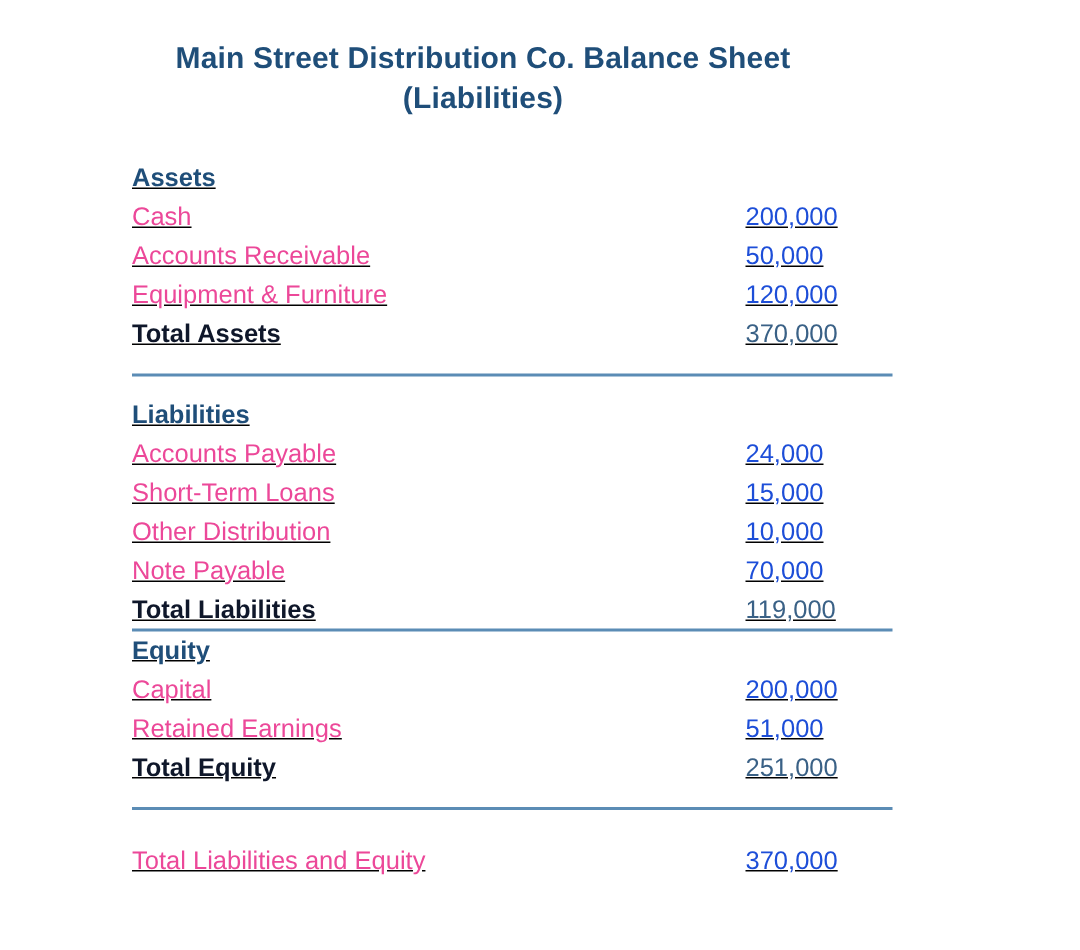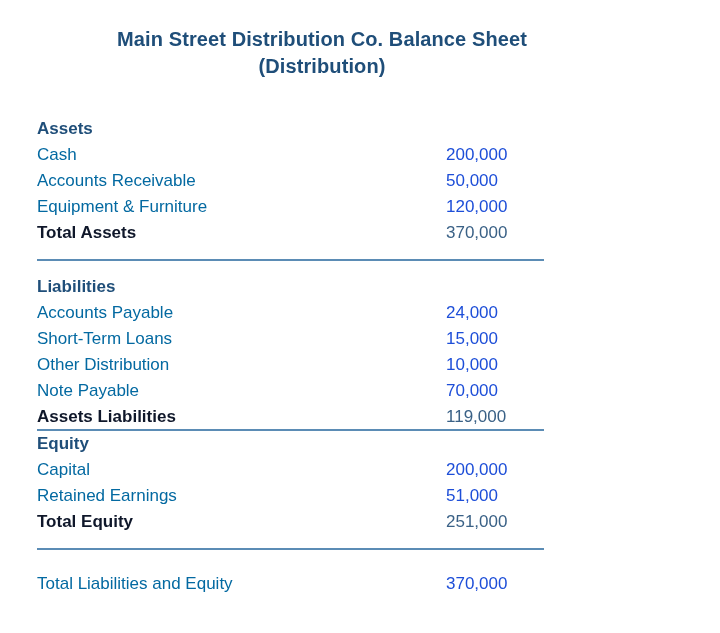--- a/index.html
+++ b/index.html
@@ -30,36 +30,37 @@
   .title-line {
     color: #1f4e79;
     font-weight: bold;
     font-size: 20px;
     line-height: 27px;
     letter-spacing: 0.1px;
   }
 
   
   .statement {
-    margin-top: 36px;
-    padding-left: 37px;
+    margin-top: 26px;
+    padding-left: 88px;
     padding-right: 125px;
+    text-decoration: underline;
   }
 
   .row {
     display: flex;
     align-items: baseline;
     height: 26px;
     line-height: 26px;
     white-space: nowrap;
   }
   .row .label {
     flex: 0 0 409px;
     font-size: 17px;
-    color: #0369a1;
+    color: #ec4899;
   }
   .row .value {
     flex: 1 1 auto;
     font-size: 17px;
     color: #1d4ed8;
     text-align: left;
   }
 
   
   .row.heading .label {
@@ -99,21 +100,21 @@
     height: 8px;
   }
 </style>
 </head>
 <body>
 
 <div class="sheet">
 
   <div class="title-block">
     <div class="title-line">Main Street Distribution Co. Balance Sheet</div>
-    <div class="title-line">(Distribution)</div>
+    <div class="title-line">(Liabilities)</div>
   </div>
 
   <div class="statement">
 
     <div class="row heading">
       <span class="label">Assets</span>
       <span class="value"></span>
     </div>
 
     <div class="row">
@@ -157,21 +158,21 @@
       <span class="label">Other Distribution</span>
       <span class="value">10,000</span>
     </div>
 
     <div class="row">
       <span class="label">Note Payable</span>
       <span class="value">70,000</span>
     </div>
 
     <div class="row total">
-      <span class="label">Assets Liabilities</span>
+      <span class="label">Total Liabilities</span>
       <span class="value">119,000</span>
     </div>
 
     <div class="rule after-liabilities"></div>
 
     <div class="row heading">
       <span class="label">Equity</span>
       <span class="value"></span>
     </div>
 

